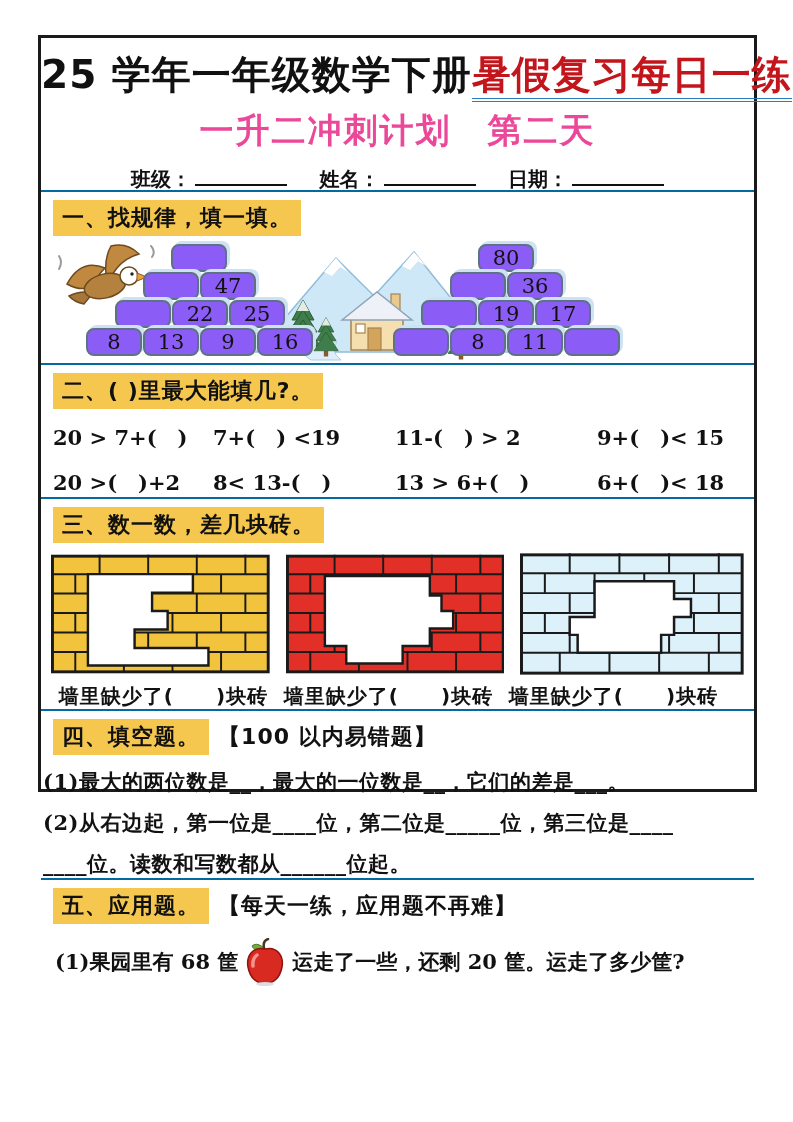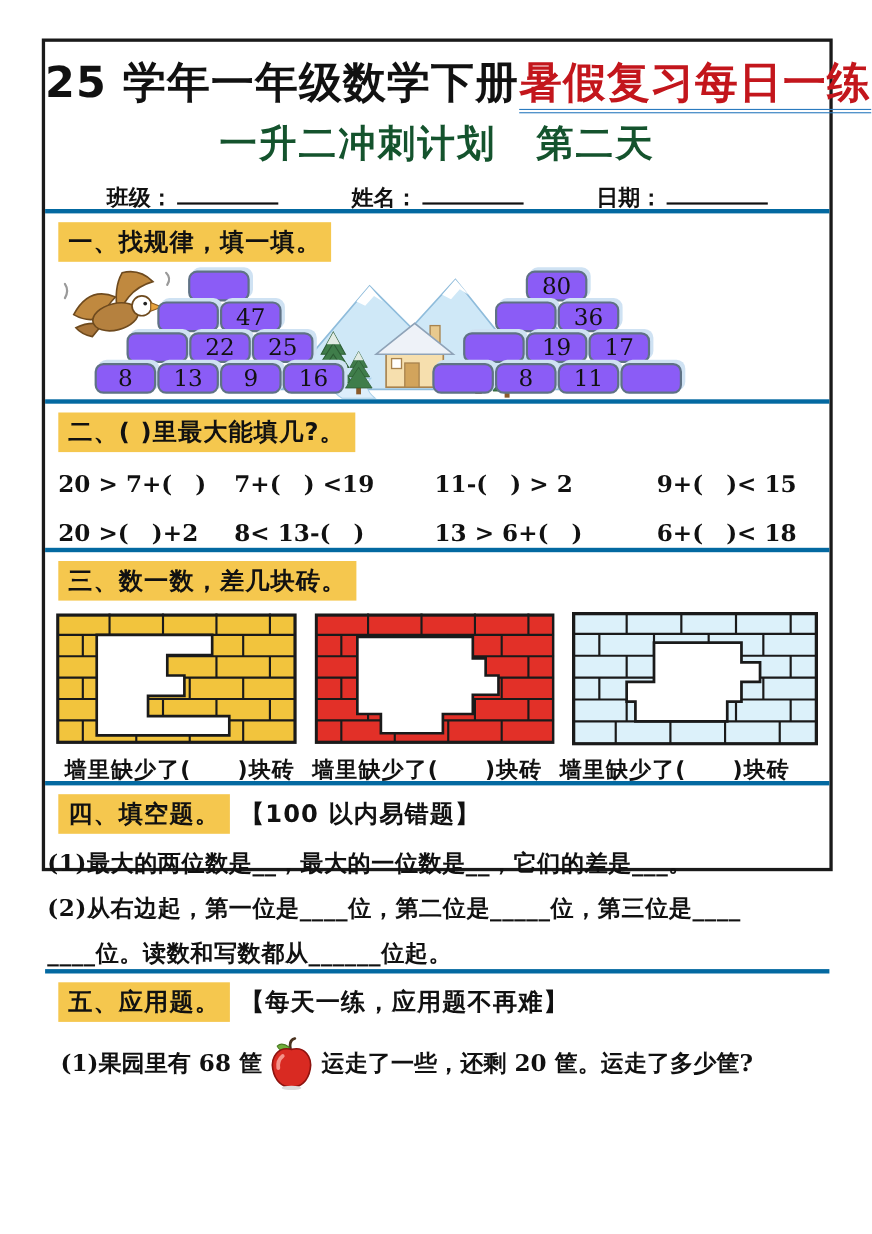--- a/index.html
+++ b/index.html
@@ -10,25 +10,25 @@
   }
   .sheet {
     position:absolute; left:38px; top:35px; width:719px; height:757px;
     border:3px solid #1a1a1a; display:flex; flex-direction:column; background:#fff;
   }
   
   .header { height:152px; text-align:center; }
   .title-line { margin-top:10px; font-size:39px; font-weight:800; letter-spacing:1px; white-space:nowrap; }
   .title-black { color:#111; }
   .title-red { color:#c3161c; border-bottom:4px double #2b7bbf; padding-bottom:1px; }
-  .subtitle { margin-top:6px; font-size:34px; font-weight:800; color:#14532d; letter-spacing:2px; }
-  .fields { display:flex; justify-content:space-between; padding:0 56px; margin-top:12px; font-size:20px; font-weight:600; font-family:"DejaVu Serif", serif; }
+  .subtitle { margin-top:6px; font-size:34px; font-weight:800; color:#ec4899; letter-spacing:2px; }
+  .fields { display:flex; justify-content:space-between; padding:0 90px; margin-top:12px; font-size:20px; font-weight:600; font-family:"DejaVu Serif", serif; }
   .blank { display:inline-block; width:92px; border-bottom:2px solid #111; height:20px; margin-left:4px; }
   
-  .section { border-top:4px solid #0369a1; position:relative; }
+  .section { border-top:2px solid #0369a1; position:relative; }
   .s1 { height:173px; }
   .s2 { height:135px; }
   .s3 { height:212px; }
   .s4 { height:180px; }
   .s5 { flex:1; }
   .chip {
     display:inline-block; background:#f5c74e; color:#111;
     font-size:22px; font-weight:800; padding:3px 9px; margin:8px 0 0 12px;
     letter-spacing:1px;
   }

